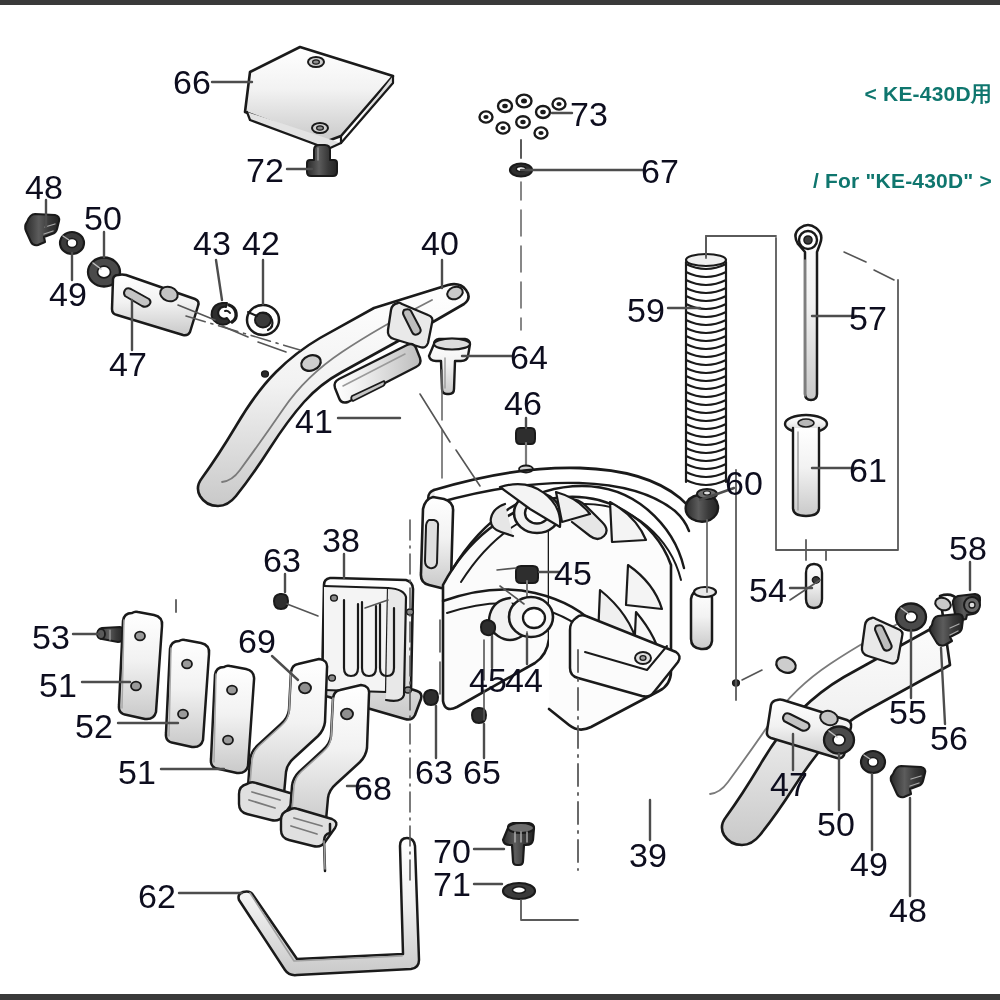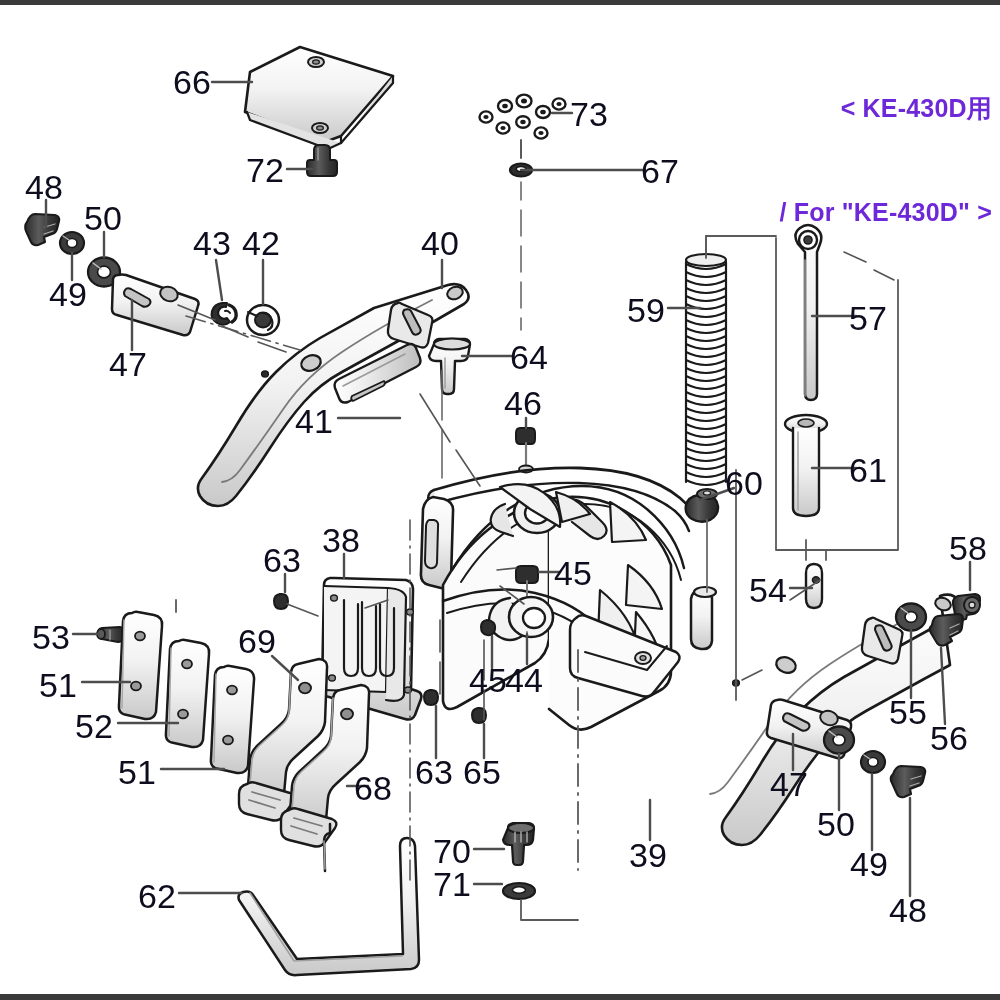--- a/index.html
+++ b/index.html
@@ -34,22 +34,22 @@
     width: 1000px;
     height: 1000px;
   }
   .title-block {
     position: absolute;
     right: 8px;
     top: 22px;
     text-align: right;
     font-family: "Liberation Sans", sans-serif;
     font-weight: bold;
-    font-size: 25px;
-    color: #6d28d9;
+    font-size: 21px;
+    color: #0f766e;
     line-height: 1.38;
     letter-spacing: 0.2px;
     white-space: pre;
   }
   .title-line { display: block; }
 </style>
 </head>
 <body>
 
 <div id="page">

